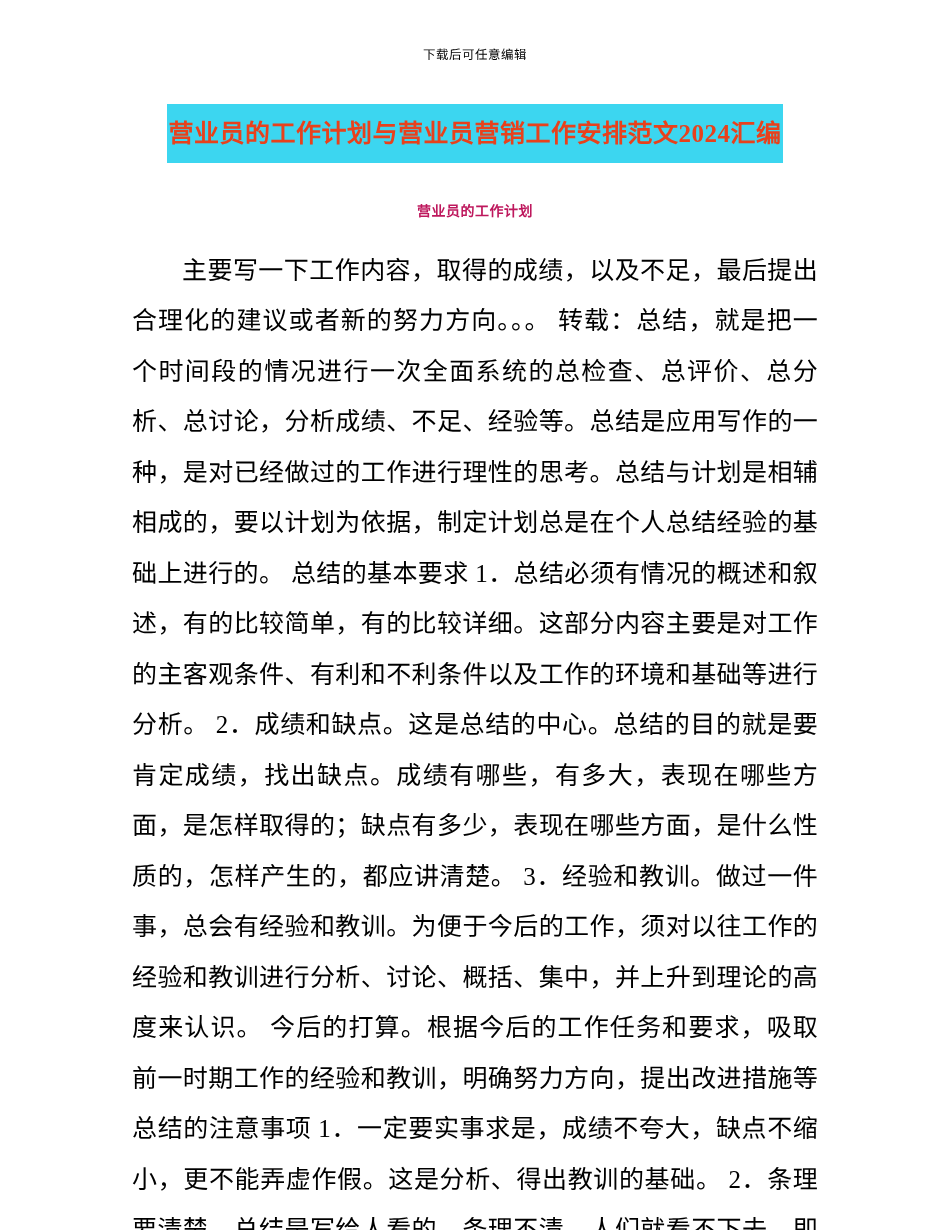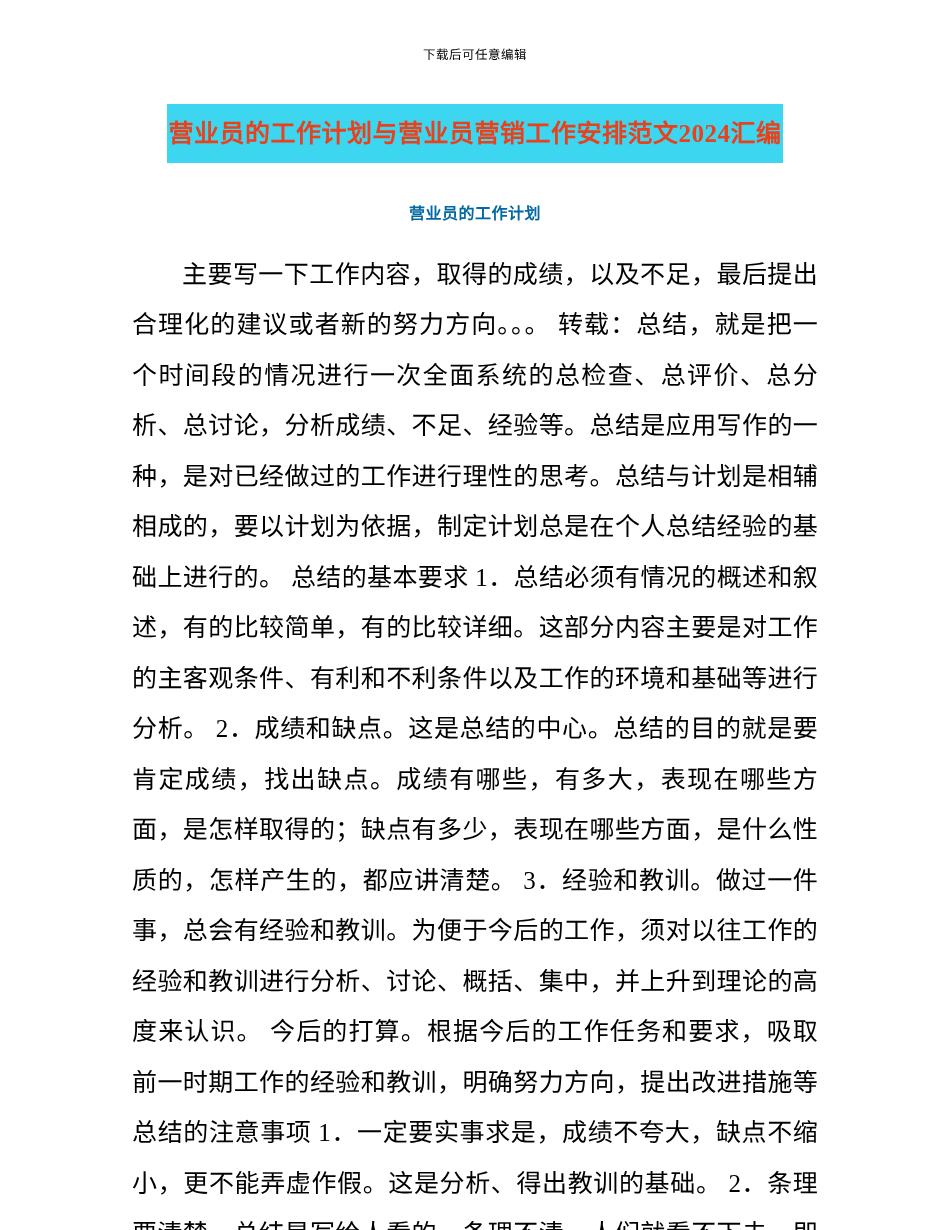--- a/index.html
+++ b/index.html
@@ -40,23 +40,23 @@
   }
   .doc-title .hl {
     background: #3cd6f0;
     padding: 16px 1px;
     display: inline;
     box-decoration-break: clone;
     -webkit-box-decoration-break: clone;
   }
   .section-title {
     text-align: center;
-    font-size: 16px;
+    font-size: 14px;
     font-weight: bold;
-    color: #0369a1;
+    color: #be185d;
     margin: 0 0 26px 0;
     letter-spacing: 0.5px;
   }
   .body-text {
     font-size: 25px;
     line-height: 2.02;
     text-align: justify;
     text-justify: inter-ideograph;
     text-indent: 2em;
     margin: 12px;

